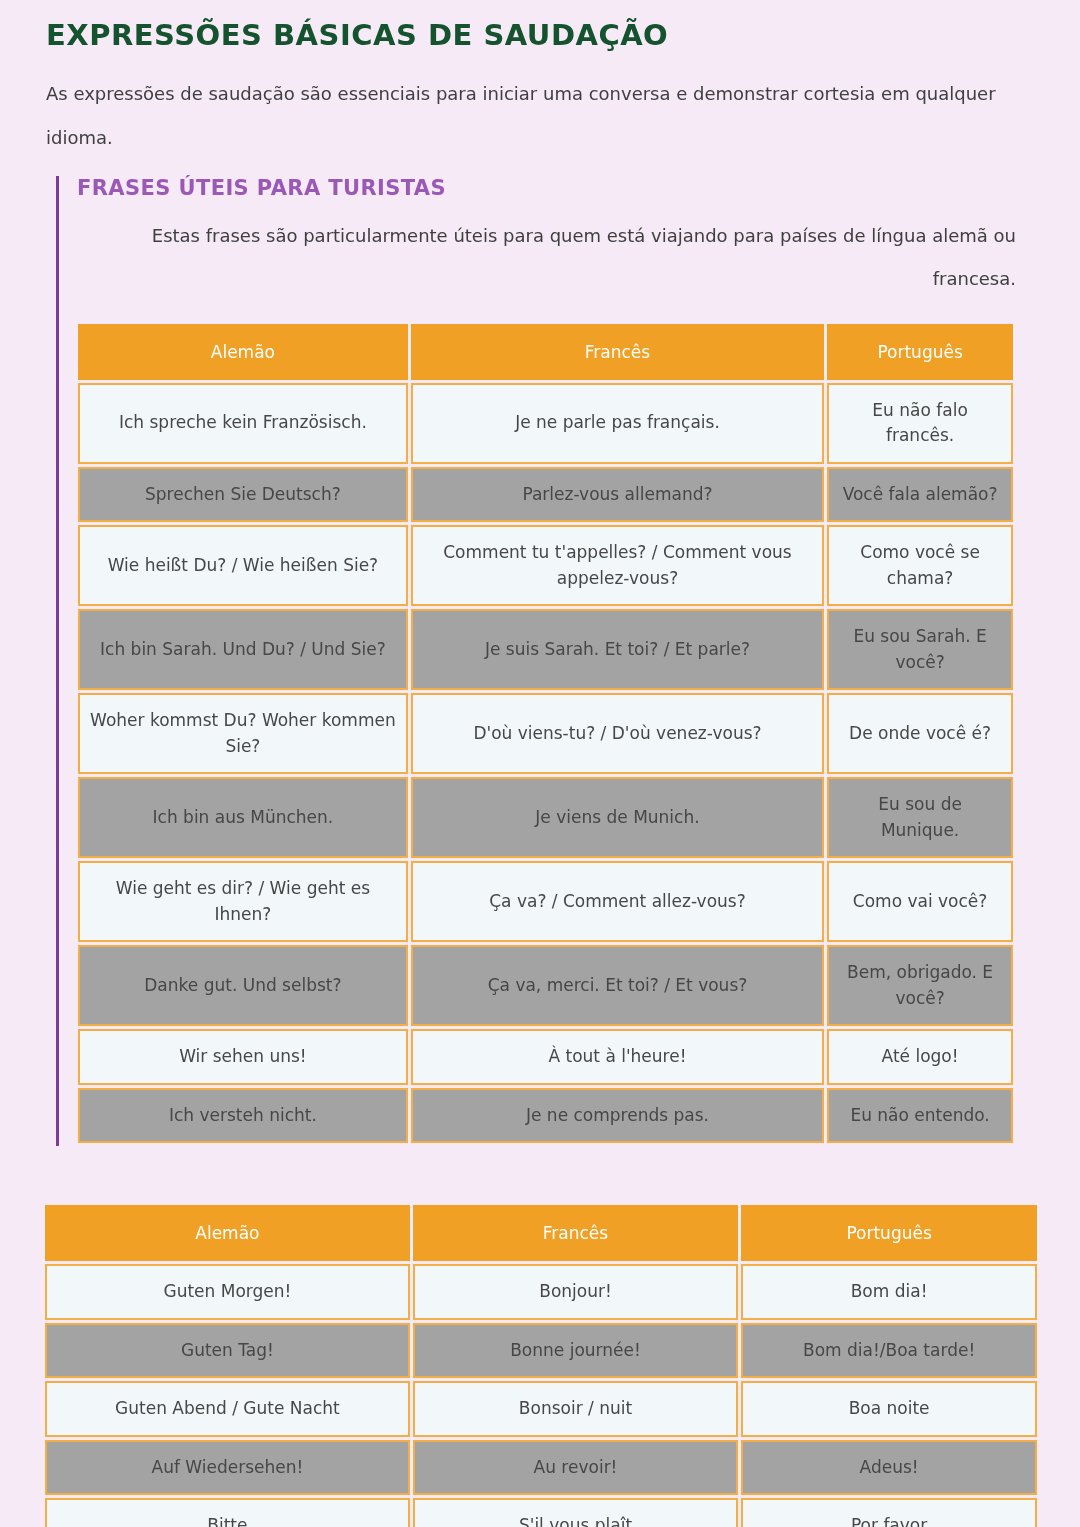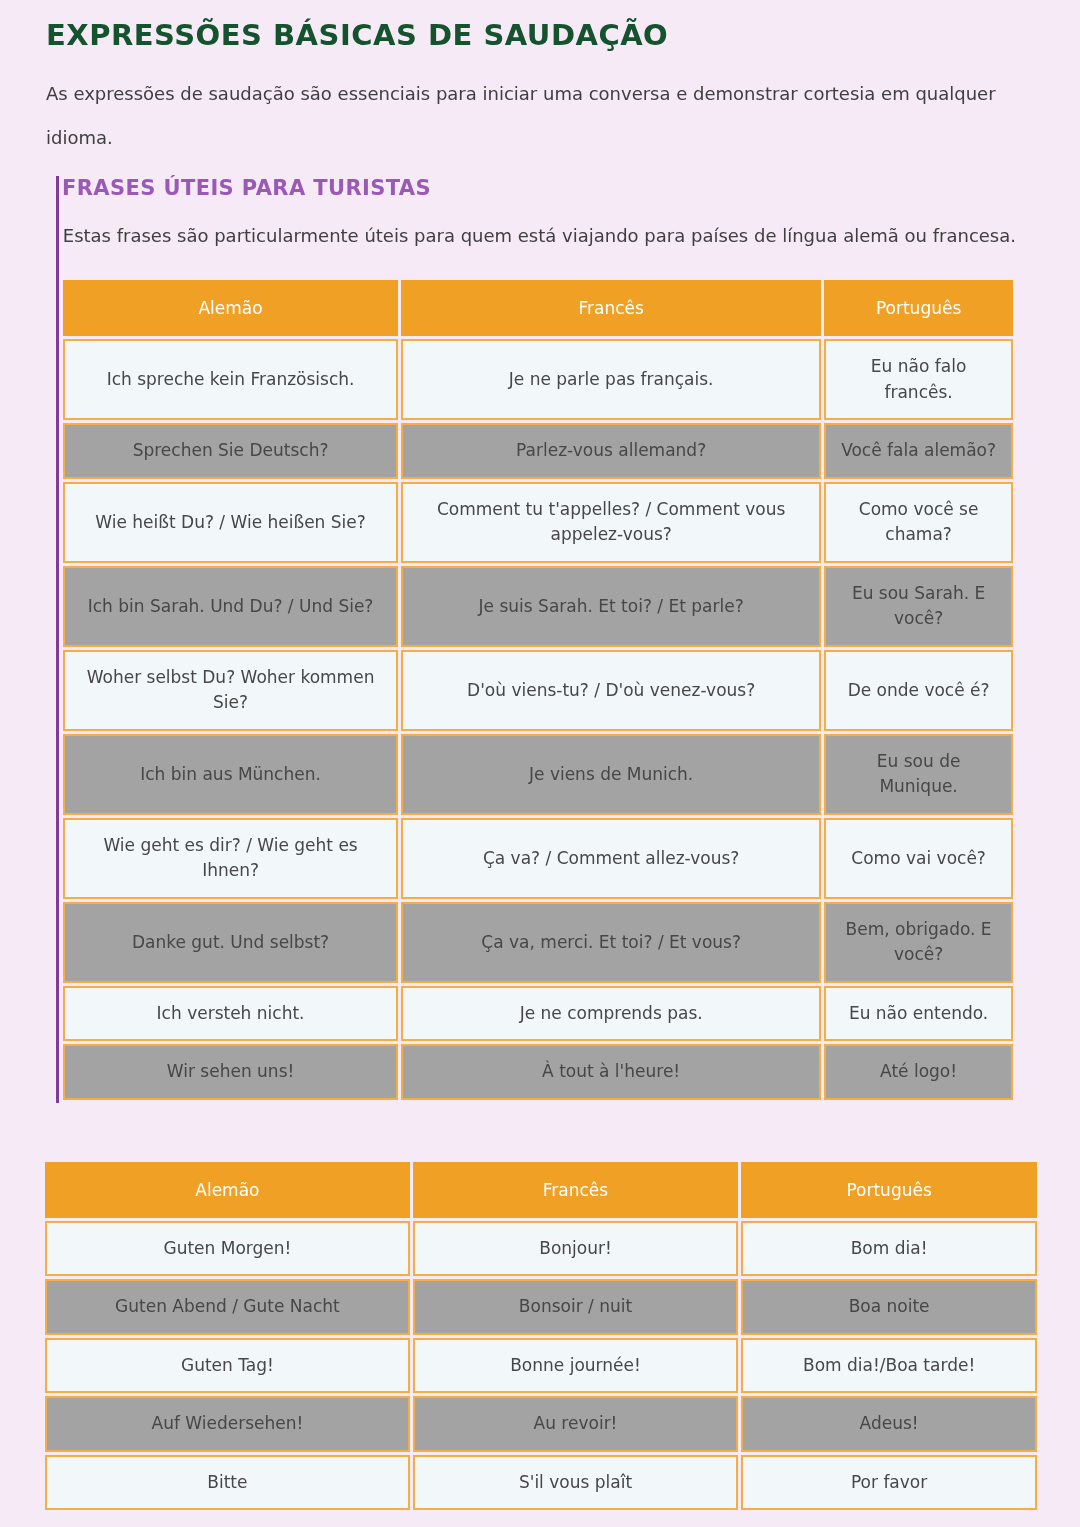--- a/index.html
+++ b/index.html
@@ -22,21 +22,21 @@
     margin: 8px 0 20px 4px;
   }
   p.intro {
     font-size: 18px;
     line-height: 2.45;
     margin: 0 0 10px 4px;
   }
   .callout {
     border-left: 3px solid #7D3C98;
     margin: 16px 24px 26px 14px;
-    padding-left: 1px;
+    padding-left: 16px;
   }
   h2.section-heading {
     color: #9B59B6;
     font-size: 21px;
     font-weight: bold;
     letter-spacing: 0.4px;
     margin: 4px 0 14px 2px;
   }
   p.section-desc {
     font-size: 18px;
@@ -116,48 +116,48 @@
             <td>Wie heißt Du? / Wie heißen Sie?</td>
             <td>Comment tu t'appelles? / Comment vous appelez-vous?</td>
             <td>Como você se chama?</td>
           </tr>
           <tr>
             <td>Ich bin Sarah. Und Du? / Und Sie?</td>
             <td>Je suis Sarah. Et toi? / Et parle?</td>
             <td>Eu sou Sarah. E você?</td>
           </tr>
           <tr>
-            <td>Woher selbst Du? Woher kommen Sie?</td>
+            <td>Woher kommst Du? Woher kommen Sie?</td>
             <td>D'où viens-tu? / D'où venez-vous?</td>
             <td>De onde você é?</td>
           </tr>
           <tr>
             <td>Ich bin aus München.</td>
             <td>Je viens de Munich.</td>
             <td>Eu sou de Munique.</td>
           </tr>
           <tr>
             <td>Wie geht es dir? / Wie geht es Ihnen?</td>
             <td>Ça va? / Comment allez-vous?</td>
             <td>Como vai você?</td>
           </tr>
           <tr>
             <td>Danke gut. Und selbst?</td>
             <td>Ça va, merci. Et toi? / Et vous?</td>
             <td>Bem, obrigado. E você?</td>
           </tr>
           <tr>
+            <td>Wir sehen uns!</td>
+            <td>À tout à l'heure!</td>
+            <td>Até logo!</td>
+          </tr>
+          <tr>
             <td>Ich versteh nicht.</td>
             <td>Je ne comprends pas.</td>
             <td>Eu não entendo.</td>
-          </tr>
-          <tr>
-            <td>Wir sehen uns!</td>
-            <td>À tout à l'heure!</td>
-            <td>Até logo!</td>
           </tr>
         </tbody>
       </table>
   </section>
 
   <div class="table-gap"></div>
 
   <table class="lang-table">
       <colgroup>
         <col style="width: 37%;">
@@ -171,30 +171,30 @@
           <th>Português</th>
         </tr>
       </thead>
       <tbody>
         <tr>
           <td>Guten Morgen!</td>
           <td>Bonjour!</td>
           <td>Bom dia!</td>
         </tr>
         <tr>
+          <td>Guten Tag!</td>
+          <td>Bonne journée!</td>
+          <td>Bom dia!/Boa tarde!</td>
+        </tr>
+        <tr>
           <td>Guten Abend / Gute Nacht</td>
           <td>Bonsoir / nuit</td>
           <td>Boa noite</td>
         </tr>
         <tr>
-          <td>Guten Tag!</td>
-          <td>Bonne journée!</td>
-          <td>Bom dia!/Boa tarde!</td>
-        </tr>
-        <tr>
           <td>Auf Wiedersehen!</td>
           <td>Au revoir!</td>
           <td>Adeus!</td>
         </tr>
         <tr>
           <td>Bitte</td>
           <td>S'il vous plaît</td>
           <td>Por favor</td>
         </tr>
       </tbody>

